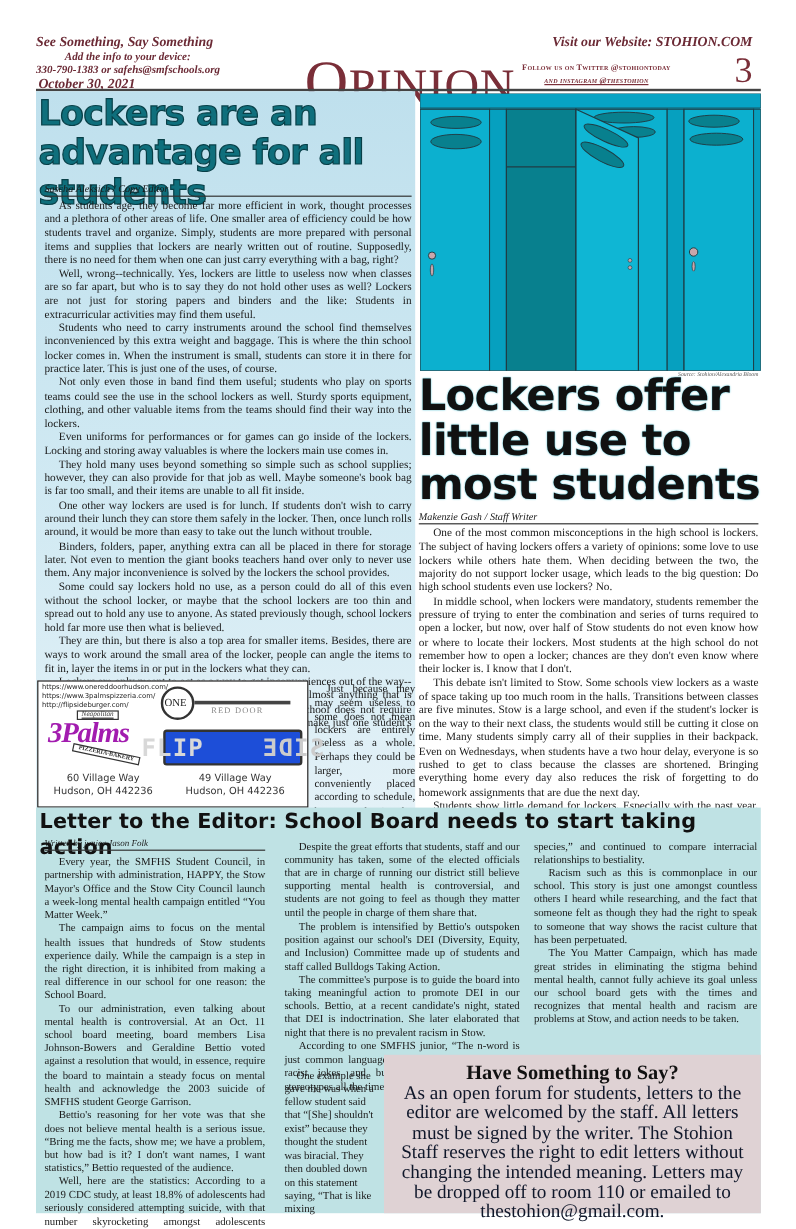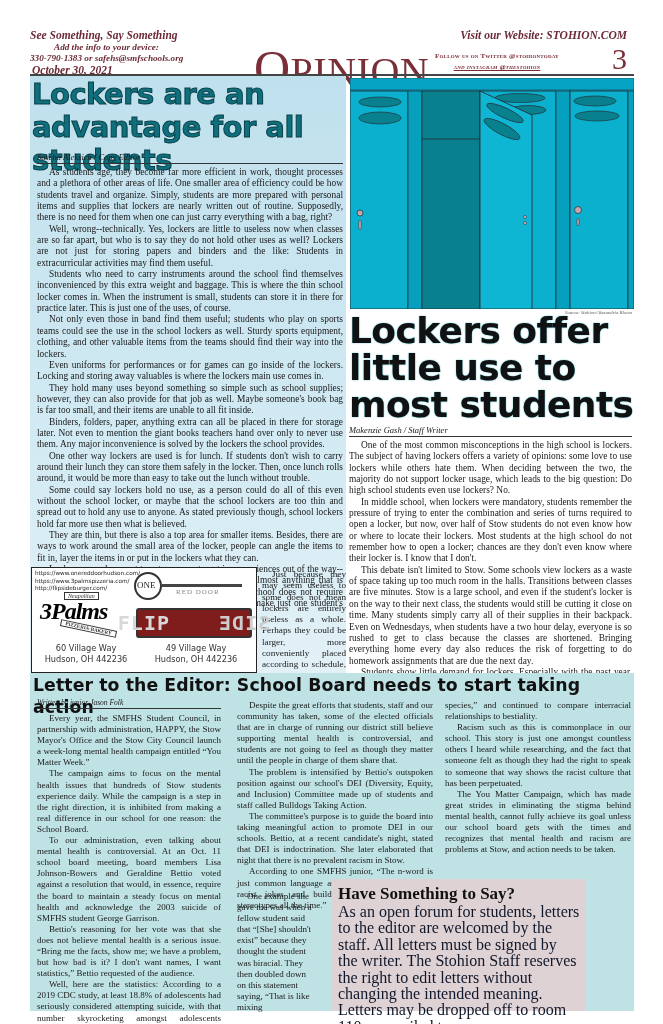--- a/index.html
+++ b/index.html
@@ -33,28 +33,28 @@
   .left-body-2 p { font-size: 9.2px; line-height: 11.3px; text-indent: 10px; }
 
   
   .ad-box { position: absolute; left: 31px; top: 567px; width: 226px; height: 106px; background: #fff; border: 1.5px solid #222; }
   .ad-urls { position: absolute; left: 3px; top: 2px; font-family: "DejaVu Sans", sans-serif; font-size: 5.7px; line-height: 7.6px; color: #222; }
   .ad-addr { position: absolute; top: 75px; width: 100px; text-align: center; font-family: "DejaVu Sans", sans-serif; font-size: 8.2px; line-height: 10.5px; color: #333; }
   .ad-addr.a1 { left: 4px; }
   .ad-addr.a2 { left: 114px; }
   .logo-palms { position: absolute; left: 6px; top: 24px; width: 92px; height: 48px; }
   .logo-palms .n { position: absolute; left: 26px; top: 0px; font-family: "Liberation Serif", serif; font-style: italic; font-size: 6px; color: #333; text-decoration: underline; border: 1px solid #333; padding: 0 3px; }
-  .logo-palms .p { position: absolute; left: 2px; top: 6px; font-family: "Liberation Serif", serif; font-style: italic; font-weight: bold; font-size: 24px; color: #000000; letter-spacing: -1px; }
+  .logo-palms .p { position: absolute; left: 2px; top: 6px; font-family: "Liberation Serif", serif; font-style: italic; font-weight: bold; font-size: 24px; color: #a21caf; letter-spacing: -1px; }
   .logo-palms .b { position: absolute; left: 22px; top: 33px; font-family: "Liberation Serif", serif; font-size: 5px; font-weight: bold; color: #333; border: 1px solid #333; padding: 0 4px; transform: rotate(12deg); }
   .logo-one { position: absolute; left: 100px; top: 0px; width: 115px; height: 36px; }
   .logo-one .ring { position: absolute; left: 2px; top: 4px; width: 28px; height: 28px; border: 2.5px solid #333; border-radius: 50%; background: #fff; }
   .logo-one .ring span { position: absolute; left: 1px; top: 6px; font-size: 9px; font-family: "Liberation Serif", serif; color: #222; }
   .logo-one .key { position: absolute; left: 30px; top: 16px; width: 80px; height: 2.5px; background: #444; }
   .logo-one .rd { position: absolute; left: 44px; top: 20px; font-family: "Liberation Serif", serif; font-size: 7px; color: #888; letter-spacing: 1px; }
-  .logo-flip { position: absolute; left: 104px; top: 40px; width: 116px; height: 30px; background: #7f1d1d; border: 2px solid #333; border-radius: 3px; display: flex; align-items: center; justify-content: center; gap: 48px; }
+  .logo-flip { position: absolute; left: 104px; top: 40px; width: 116px; height: 30px; background: #1d4ed8; border: 2px solid #333; border-radius: 3px; display: flex; align-items: center; justify-content: center; gap: 48px; }
   .logo-flip span { font-family: "DejaVu Sans Mono", monospace; font-weight: bold; font-size: 20px; color: #d8d8d8; letter-spacing: 1px; }
   .logo-flip .rev { display: inline-block; transform: scaleX(-1); color: #ccc; }
 
   
   .locker-img { position: absolute; left: 350px; top: 78px; width: 284px; height: 231px; }
   .photo-credit { position: absolute; right: 31px; top: 310px; font-size: 4.8px; font-style: italic; color: #555; }
 
   
   .right-headline { position: absolute; left: 349px; top: 312px; width: 290px; font-family: "DejaVu Sans", sans-serif; font-weight: bold; font-size: 36px; line-height: 37px; color: #111; letter-spacing: -0.6px; text-shadow: 0 0 1.5px #2ab3c9; }
   .right-body { position: absolute; left: 349px; top: 425px; width: 283px; }
@@ -65,21 +65,21 @@
   .letter-headline { position: absolute; left: 33px; top: 674px; width: 600px; font-family: "DejaVu Sans", sans-serif; font-weight: bold; font-size: 17.3px; line-height: 22px; color: #111; letter-spacing: 0.1px; }
   .letter-col { position: absolute; top: 698px; }
   .letter-col p { font-size: 9px; line-height: 11.1px; text-indent: 12px; text-align: justify; }
   .letter-col.c1 { left: 37px; width: 184px; }
   .letter-col.c1 .byline { margin-bottom: 4px; font-size: 7.5px; }
   .letter-col.c2 { left: 237px; width: 196px; top: 700px; }
   .letter-col.c3 { left: 445px; width: 186px; top: 700px; }
   .c2-narrow { position: absolute; left: 237px; top: 891px; width: 80px; }
   .c2-narrow p { font-size: 9px; line-height: 11.1px; text-indent: 10px; }
 
-  .forum-box { position: absolute; left: 332px; top: 879px; width: 254px; height: 132px; background: #dfd2d4; padding: 5px 6px 0; }
+  .forum-box { position: absolute; left: 320px; top: 879px; width: 314px; height: 132px; background: #dfd2d4; text-align: center; padding: 5px 6px 0; }
   .forum-title { font-family: "Liberation Serif", serif; font-weight: bold; font-size: 17px; line-height: 19px; color: #111; }
   .forum-text { font-family: Liberation Serif, serif; font-size: 16px; line-height: 16.4px; color: #0f172a; margin-top: 1px; }
 </style>
 </head>
 <body>
 
 <div class="hdr-left">
   <div class="l1">See Something, Say Something</div>
   <div class="l2">Add the info to your device:</div>
   <div class="l3">330-790-1383 or safehs@smfschools.org</div>
@@ -97,22 +97,22 @@
 <div class="left-panel"></div>
 <h1 class="left-headline">Lockers are an advantage for all students</h1>
 <div class="left-body body-text">
   <div class="byline"><b>Sascha Aleksich</b><span> / Copy Editor</span></div>
   <p>As students age, they become far more efficient in work, thought processes and a plethora of other areas of life. One smaller area of efficiency could be how students travel and organize. Simply, students are more prepared with personal items and supplies that lockers are nearly written out of routine. Supposedly, there is no need for them when one can just carry everything with a bag, right?</p>
   <p>Well, wrong--technically. Yes, lockers are little to useless now when classes are so far apart, but who is to say they do not hold other uses as well? Lockers are not just for storing papers and binders and the like: Students in extracurricular activities may find them useful.</p>
   <p>Students who need to carry instruments around the school find themselves inconvenienced by this extra weight and baggage. This is where the thin school locker comes in. When the instrument is small, students can store it in there for practice later. This is just one of the uses, of course.</p>
   <p>Not only even those in band find them useful; students who play on sports teams could see the use in the school lockers as well. Sturdy sports equipment, clothing, and other valuable items from the teams should find their way into the lockers.</p>
   <p>Even uniforms for performances or for games can go inside of the lockers. Locking and storing away valuables is where the lockers main use comes in.</p>
   <p>They hold many uses beyond something so simple such as school supplies; however, they can also provide for that job as well. Maybe someone's book bag is far too small, and their items are unable to all fit inside.</p>
+  <p>One other way lockers are used is for lunch. If students don't wish to carry around their lunch they can store them safely in the locker. Then, once lunch rolls around, it would be more than easy to take out the lunch without trouble.</p>
   <p>Binders, folders, paper, anything extra can all be placed in there for storage later. Not even to mention the giant books teachers hand over only to never use them. Any major inconvenience is solved by the lockers the school provides.</p>
-  <p>One other way lockers are used is for lunch. If students don't wish to carry around their lunch they can store them safely in the locker. Then, once lunch rolls around, it would be more than easy to take out the lunch without trouble.</p>
   <p>Some could say lockers hold no use, as a person could do all of this even without the school locker, or maybe that the school lockers are too thin and spread out to hold any use to anyone. As stated previously though, school lockers hold far more use then what is believed.</p>
   <p>They are thin, but there is also a top area for smaller items. Besides, there are ways to work around the small area of the locker, people can angle the items to fit in, layer the items in or put in the lockers what they can.</p>
   <p>Lockers are only meant to act as a way to get inconveniences out of the way--small, larger items, it does not matter. It could be for almost anything that is adding an extra weight on someone's shoulders. The school does not require students to use them, the option for it to be there could make just one student's life slightly easier.</p>
 </div>
 <div class="left-body-2 body-text">
   <p>Just because they may seem useless to some does not mean lockers are entirely useless as a whole. Perhaps they could be larger, more conveniently placed according to schedule, but even despite that they do have some uses for students. That is simply the locker's job to get things out of one's way.</p>
 </div>
 
 <div class="ad-box">
   <div class="ad-urls">

